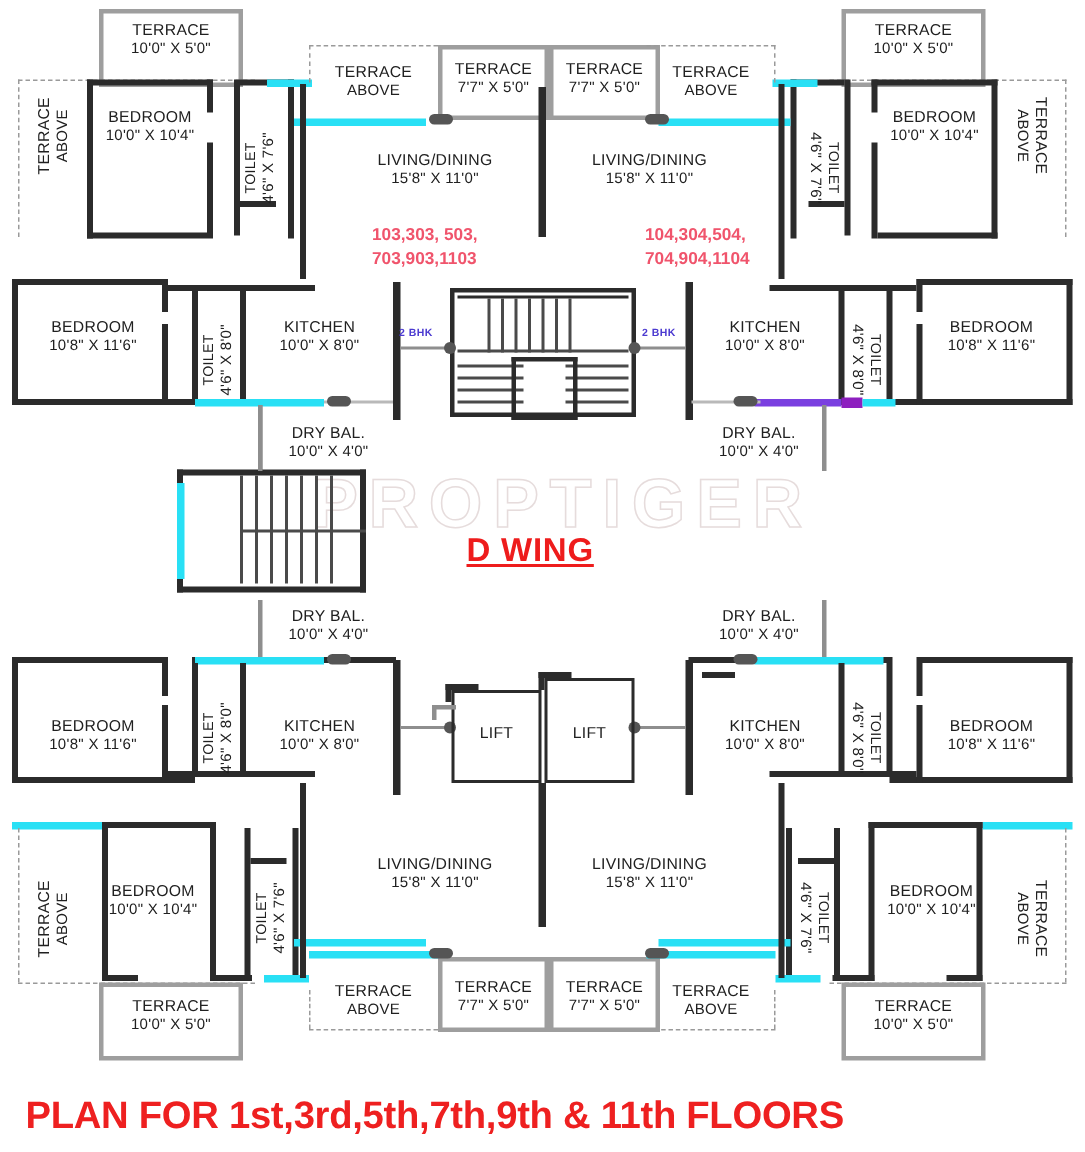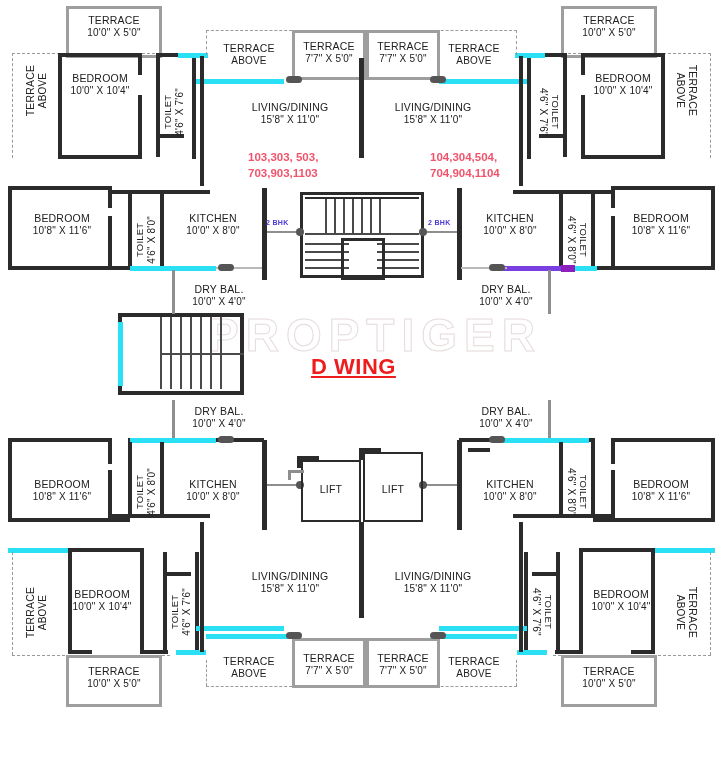--- a/index.html
+++ b/index.html
@@ -467,14 +467,15 @@
   <div class="door" style="left:430px;top:632px;width:16px;height:7px;"></div>
 
   <div class="door" style="left:286px;top:76px;width:16px;height:7px;"></div>
   <div class="door" style="left:430px;top:76px;width:16px;height:7px;"></div>
 
   <div class="wall" style="left:200px;top:56px;width:4px;height:130px;"></div>
   <div class="wall" style="left:519px;top:56px;width:4px;height:130px;"></div>
   <div class="wall" style="left:200px;top:522px;width:4px;height:130px;"></div>
   <div class="wall" style="left:519px;top:522px;width:4px;height:130px;"></div>
 
+  <div class="title" style="left:17px;top:730px;">PLAN FOR 1st,3rd,5th,7th,9th &amp; 11th FLOORS</div>
 
 </div>
 
 </body></html>

